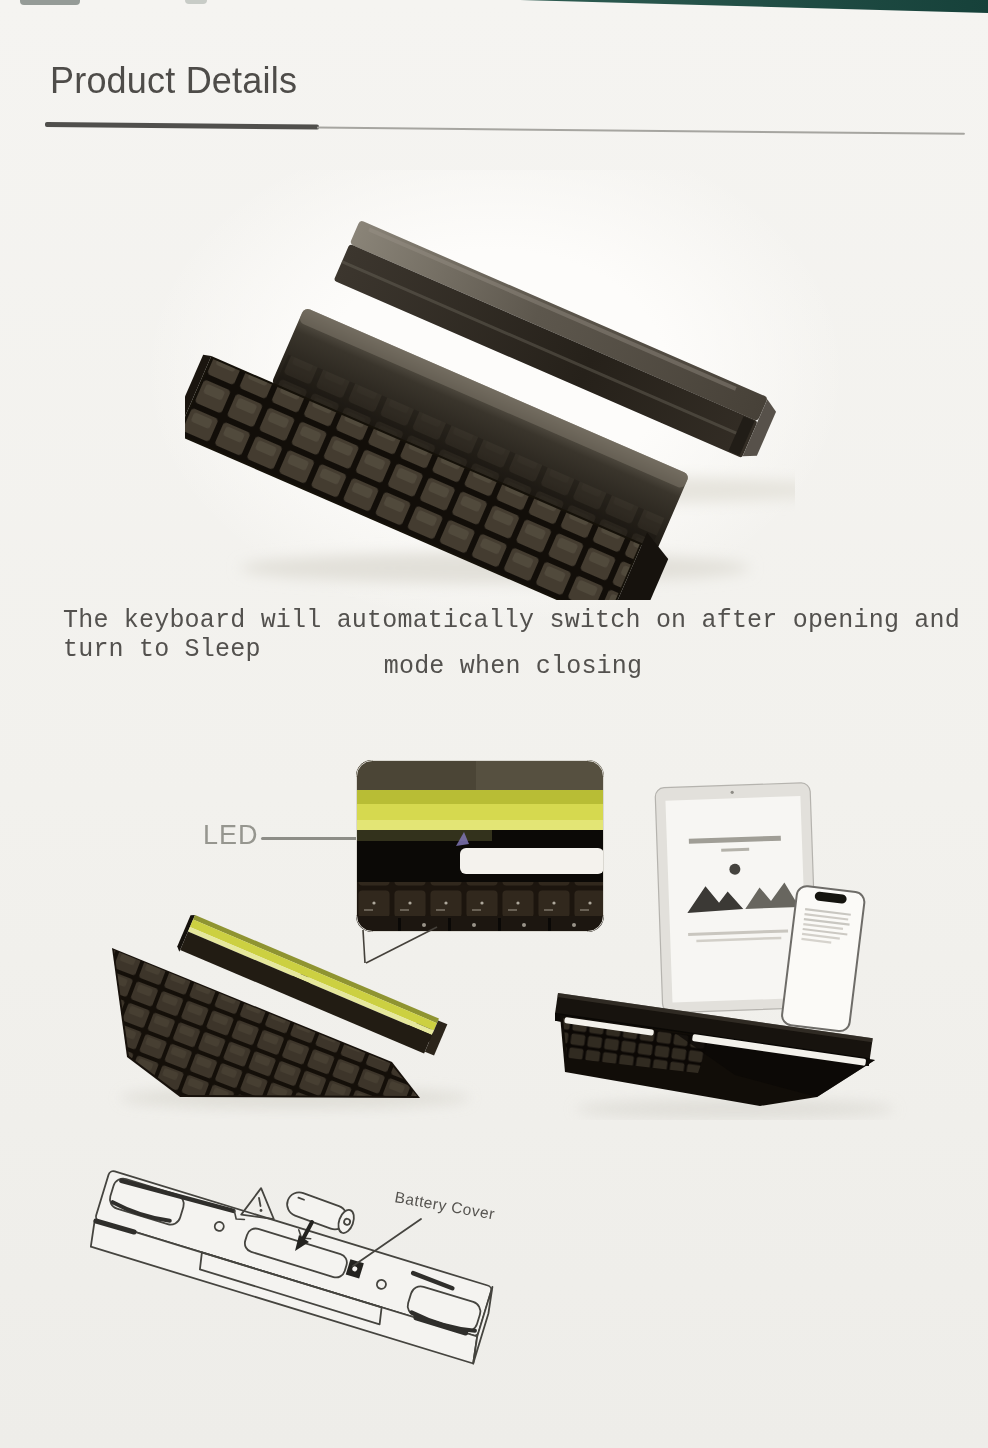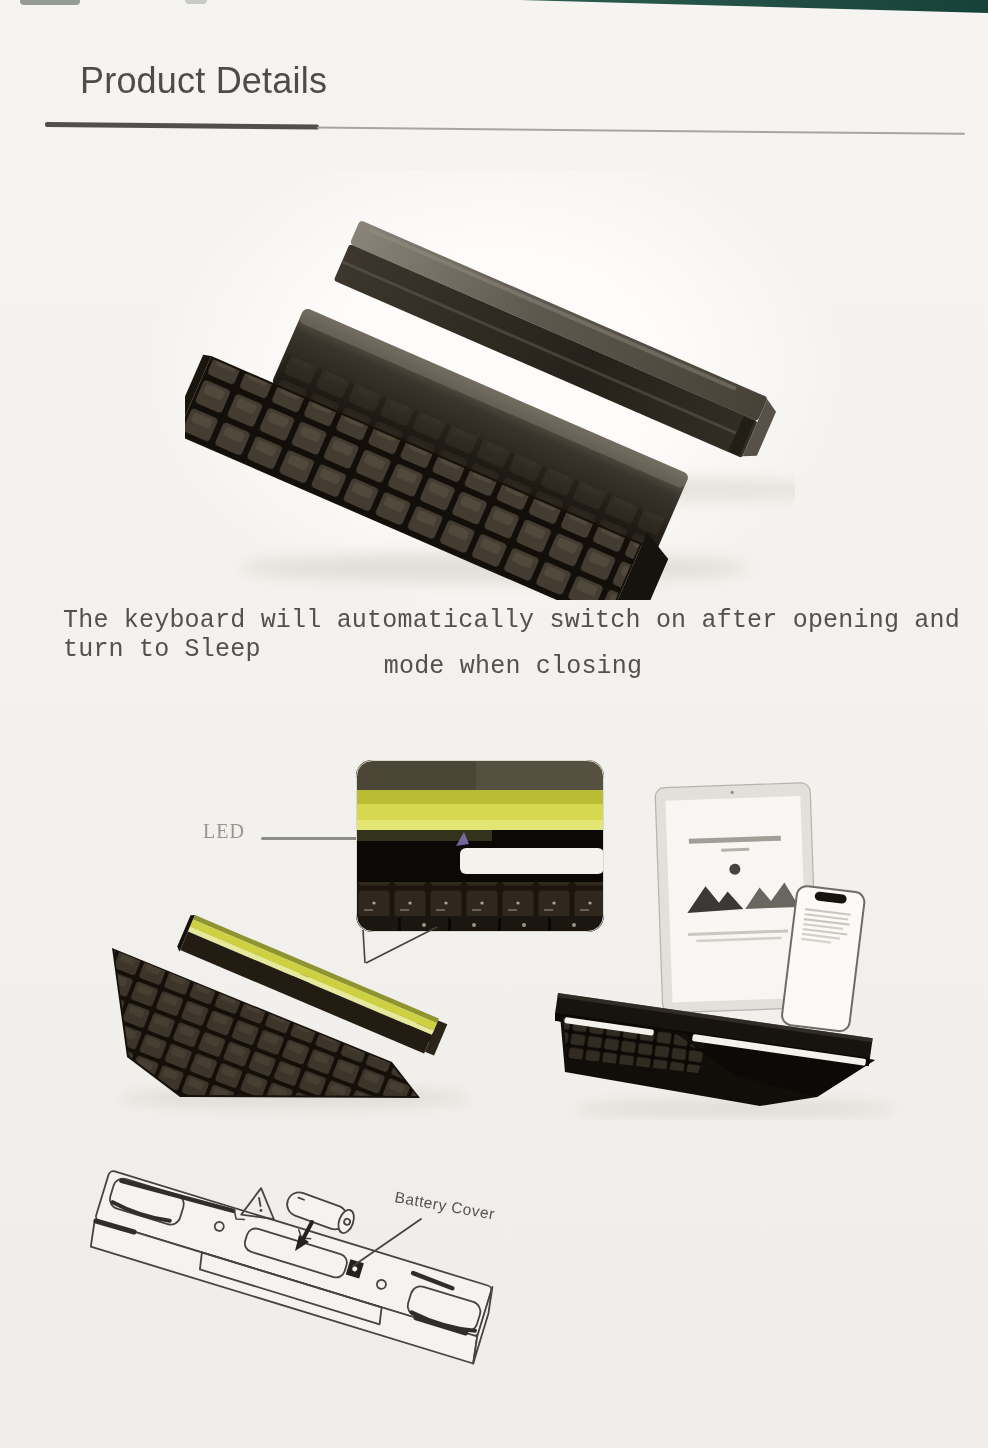--- a/index.html
+++ b/index.html
@@ -5,29 +5,29 @@
   html,body{margin:0;padding:0;}
   body{
     width:988px;height:1448px;position:relative;overflow:hidden;
     background:linear-gradient(180deg,#f5f4f1 0%,#f2f1ed 55%,#eeede9 100%);
     font-family:"Liberation Sans", sans-serif;
     -webkit-font-smoothing:antialiased;
   }
   .abs{position:absolute;}
   .title{
     left:50px;top:60px;font-size:36px;letter-spacing:.2px;
-    color:#4e4c49;font-weight:400;margin-left:30px;
+    color:#4e4c49;font-weight:400;
   }
   .divider-wrap{left:45px;top:122px;width:922px;height:10px;transform:rotate(.55deg);transform-origin:0 0;}
   .divider-dark{left:0;top:0;width:274px;height:4.5px;background:#504f4c;border-radius:2px;}
   .divider-light{left:272px;top:1.6px;width:648px;height:2px;background:#a6a5a0;border-radius:2px;}
   .photo-glow{left:150px;top:170px;width:690px;height:450px;
     background:radial-gradient(ellipse at 50% 45%, #fdfcfa 35%, rgba(253,252,250,0) 72%);}
   .para{left:63px;width:900px;font-size:25px;color:#53514e;letter-spacing:.2px;font-family:Liberation Mono, monospace;}
-  .led-label{left:203px;top:820px;font-size:20px;color:#96968f;letter-spacing:1px;font-family:Liberation Serif, serif;}
+  .led-label{left:203px;top:820px;font-size:27px;color:#96968f;letter-spacing:1px;}
   .led-line{left:261px;top:837px;width:97px;height:2.5px;background:#8d8d87;border-radius:2px;}
   .teal-wedge{left:520px;top:0;width:468px;height:13px;
     background:linear-gradient(90deg,#2e5c52,#16413a);
     clip-path:polygon(0 0,100% 0,100% 100%);}
   .smudge1{left:20px;top:0;width:60px;height:5px;background:#45524c;opacity:.55;border-radius:0 0 4px 4px;}
   .smudge2{left:185px;top:0;width:22px;height:4px;background:#45524c;opacity:.25;border-radius:0 0 4px 4px;}
   svg{display:block;}
   text{font-family:"Liberation Sans", sans-serif;}
 </style>
 </head>

